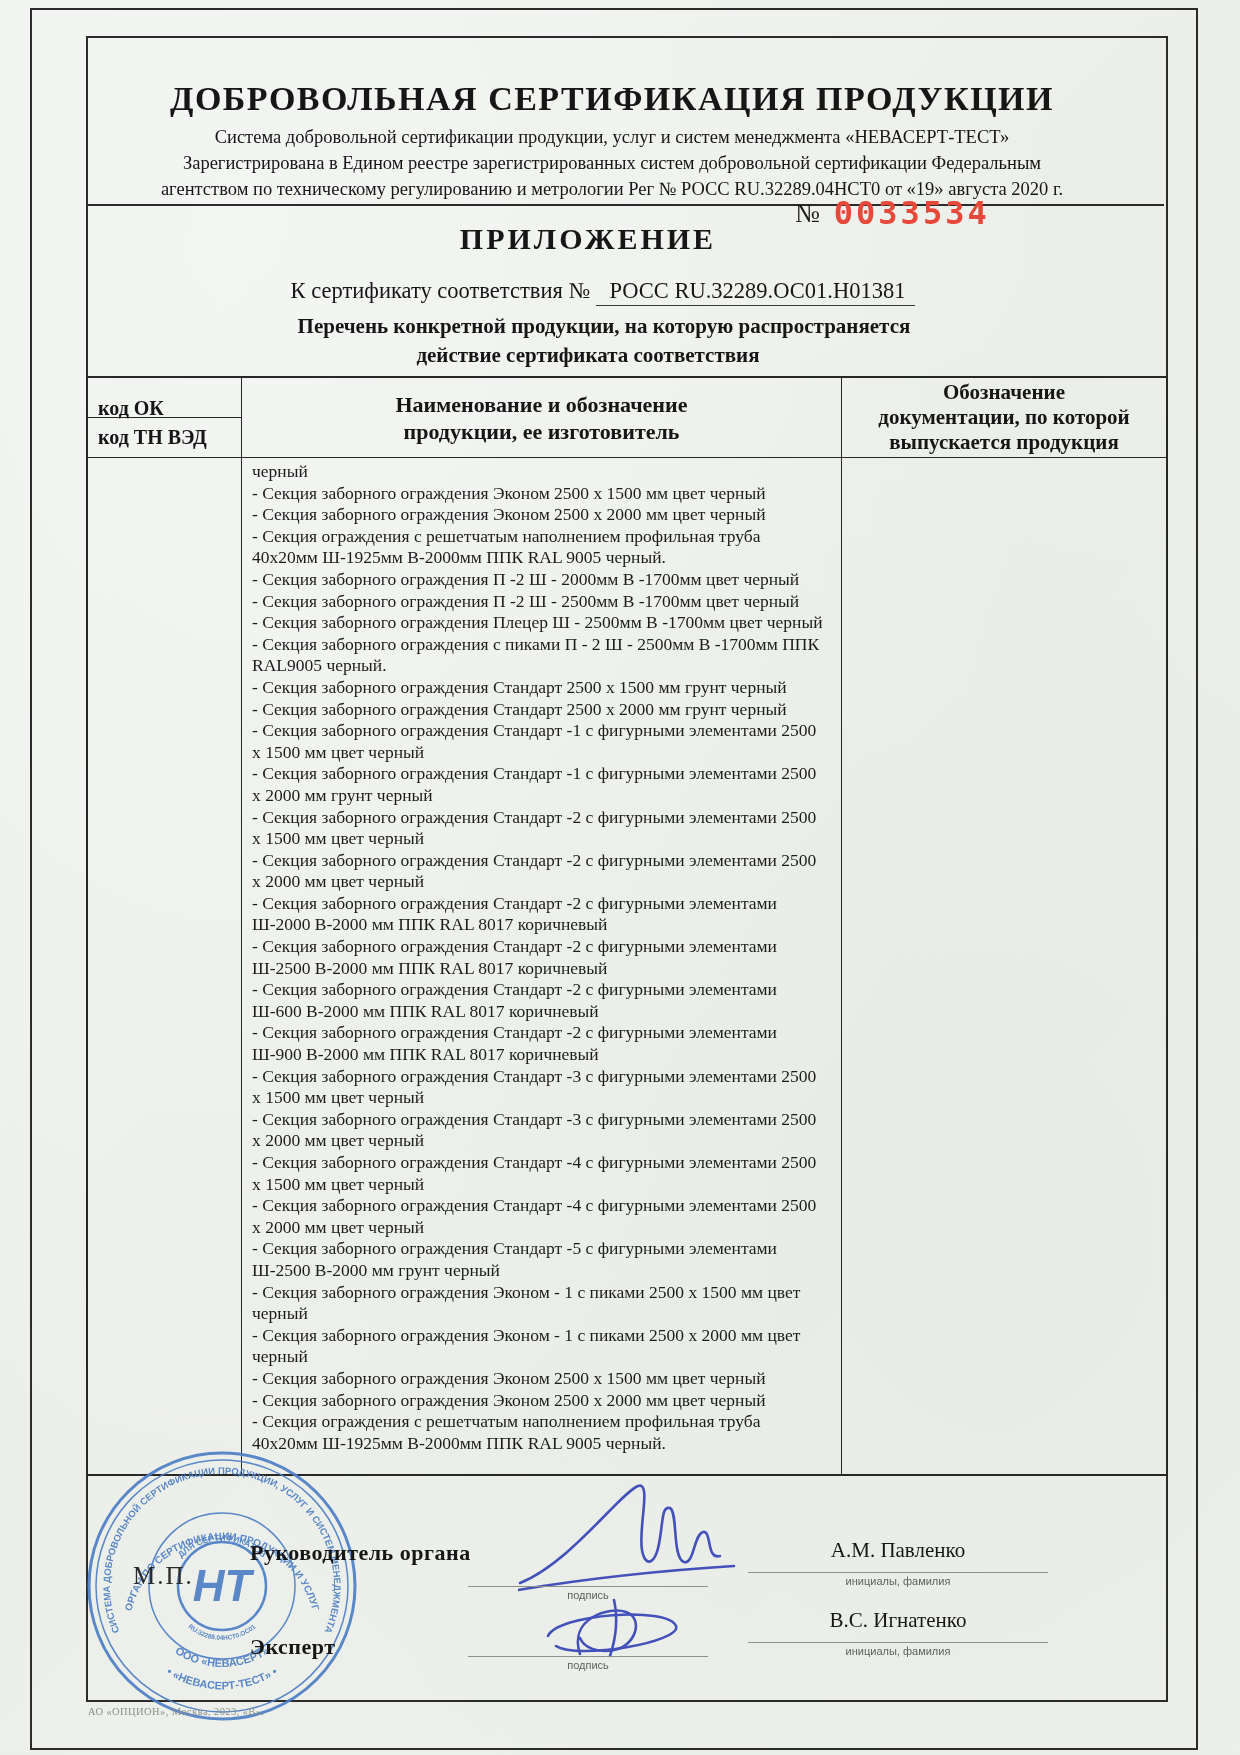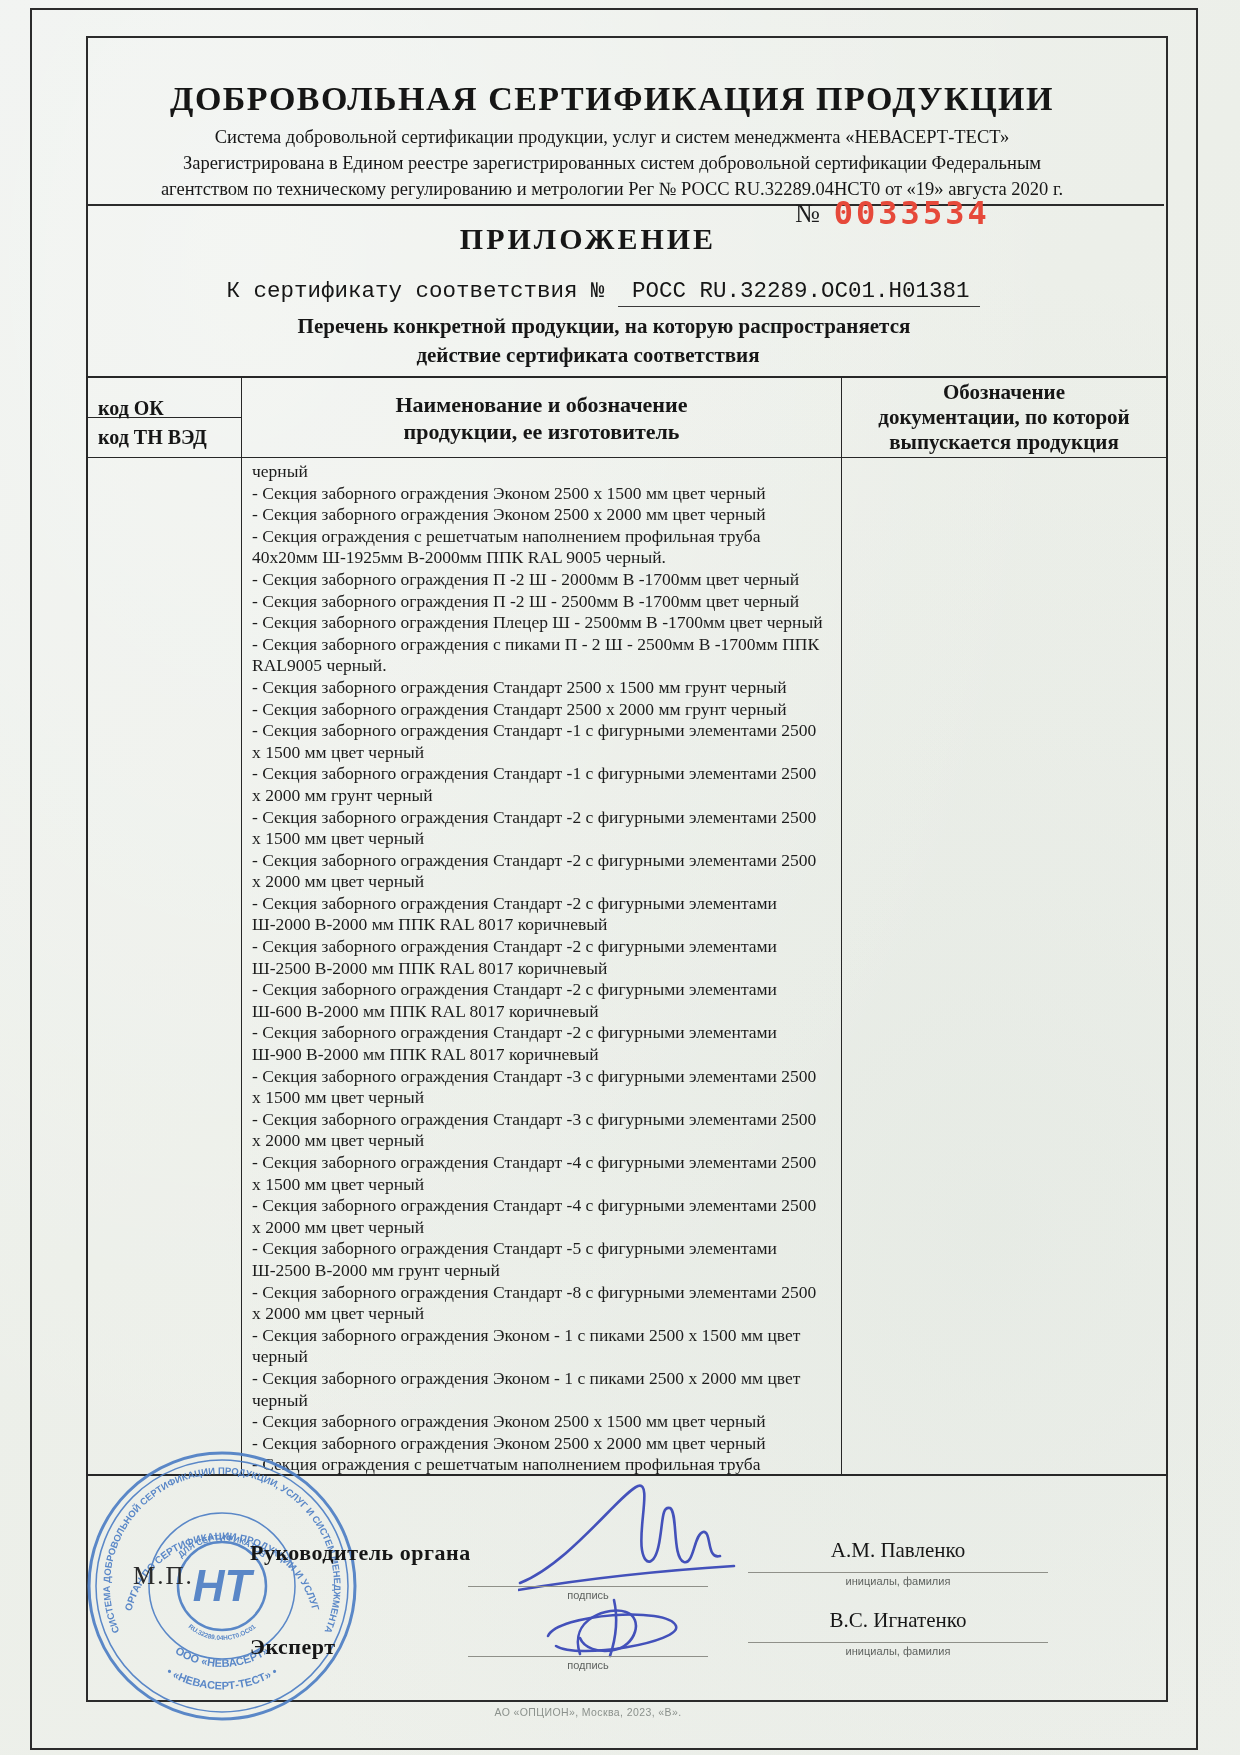--- a/index.html
+++ b/index.html
@@ -25,21 +25,21 @@
   .form-number{position:absolute;left:795px;top:194px;width:320px;white-space:nowrap;}
   .form-number .sign{font-size:26px;color:#1c1c1c;margin-right:14px;}
   .form-number .value{
     font-family:"DejaVu Sans Mono", monospace;
     font-size:32px;font-weight:bold;letter-spacing:3px;color:#e6493a;
     vertical-align:-2px;
   }
 
   .appendix-title{position:absolute;left:88px;top:222px;width:1000px;text-align:center;
     font-size:30px;font-weight:bold;letter-spacing:3px;}
-  .cert-line{position:absolute;left:88px;top:278px;width:1030px;text-align:center;font-size:22.5px;font-family:Liberation Mono, monospace;}
+  .cert-line{position:absolute;left:88px;top:278px;width:1030px;text-align:center;font-size:22.5px;}
   .cert-line .cert-no{padding:0 10px 2px 14px;border-bottom:1.5px solid #3a3a3a;}
   .purpose-1{position:absolute;left:88px;top:314px;width:1000px;text-align:center;font-size:21px;font-weight:bold;margin-left:16px;}
   .purpose-2{position:absolute;left:88px;top:343px;width:1000px;text-align:center;font-size:21px;font-weight:bold;}
 
   .products-table{position:absolute;left:86px;top:376px;display:grid;
     grid-template-columns:154px 600px 324px;grid-template-rows:40px 40px 1016px;
     border:2px solid #272727;}
   .cell{box-sizing:border-box;}
   .cell.code-top{grid-column:1;grid-row:1;border-right:1.8px solid #272727;border-bottom:1.8px solid #272727;
     font-size:20px;font-weight:bold;padding:19px 0 0 10px;}
@@ -72,22 +72,22 @@
   .cap-name-2{left:748px;top:1645px;width:300px;}
   .sig-name{position:absolute;font-size:21px;text-align:center;width:260px;}
   .name-1{left:768px;top:1538px;}
   .name-2{left:768px;top:1608px;}
 
   .mp-mark{position:absolute;left:133px;top:1562px;font-size:25px;letter-spacing:2px;color:#2a2a2a;}
   .stamp-svg{position:absolute;left:82px;top:1446px;opacity:.92;}
   .stamp-svg text{font-family:"Liberation Sans", sans-serif;font-weight:bold;}
   .sign-svg{position:absolute;left:518px;top:1478px;}
 
-  .print-footer{position:absolute;left:88px;top:1706px;width:1000px;text-align:center;
-    font-family:Liberation Sans, sans-serif;font-size:10.5px;letter-spacing:.4px;color:#8b918c;}
+  .print-footer{position:absolute;left:88px;top:1706px;width:1000px;text-align:left;
+    font-family:Liberation Serif, serif;font-size:10.5px;letter-spacing:.4px;color:#8b918c;}
 </style>
 </head>
 <body>
 
 <div class="page">
 
   <div class="border-outer"></div>
   <div class="border-inner"></div>
 
   <div class="doc-header">
@@ -144,21 +144,20 @@
           <div class="product-line">- Секция заборного ограждения Стандарт -2 с фигурными элементами 2500 х 2000 мм цвет черный</div>
           <div class="product-line">- Секция заборного ограждения Стандарт -2 с фигурными элементами Ш-2000 В-2000 мм ППК RAL 8017 коричневый</div>
           <div class="product-line">- Секция заборного ограждения Стандарт -2 с фигурными элементами Ш-2500 В-2000 мм ППК RAL 8017 коричневый</div>
           <div class="product-line">- Секция заборного ограждения Стандарт -2 с фигурными элементами Ш-600 В-2000 мм ППК RAL 8017 коричневый</div>
           <div class="product-line">- Секция заборного ограждения Стандарт -2 с фигурными элементами Ш-900 В-2000 мм ППК RAL 8017 коричневый</div>
           <div class="product-line">- Секция заборного ограждения Стандарт -3 с фигурными элементами 2500 х 1500 мм цвет черный</div>
           <div class="product-line">- Секция заборного ограждения Стандарт -3 с фигурными элементами 2500 х 2000 мм цвет черный</div>
           <div class="product-line">- Секция заборного ограждения Стандарт -4 с фигурными элементами 2500 х 1500 мм цвет черный</div>
           <div class="product-line">- Секция заборного ограждения Стандарт -4 с фигурными элементами 2500 х 2000 мм цвет черный</div>
           <div class="product-line">- Секция заборного ограждения Стандарт -5 с фигурными элементами Ш-2500 В-2000 мм грунт черный</div>
-          <div class="product-line">- Секция заборного ограждения Стандарт -8 с фигурными элементами 2500 х 2000 мм цвет черный</div>
           <div class="product-line">- Секция заборного ограждения Эконом - 1 с пиками 2500 х 1500 мм цвет черный</div>
           <div class="product-line">- Секция заборного ограждения Эконом - 1 с пиками 2500 х 2000 мм цвет черный</div>
           <div class="product-line">- Секция заборного ограждения Эконом 2500 х 1500 мм цвет черный</div>
           <div class="product-line">- Секция заборного ограждения Эконом 2500 х 2000 мм цвет черный</div>
           <div class="product-line">- Секция ограждения с решетчатым наполнением профильная труба 40х20мм Ш-1925мм В-2000мм ППК RAL 9005 черный.</div>
         </div>
     </div>
     <div class="cell docs-body"></div>
   </div>
 

